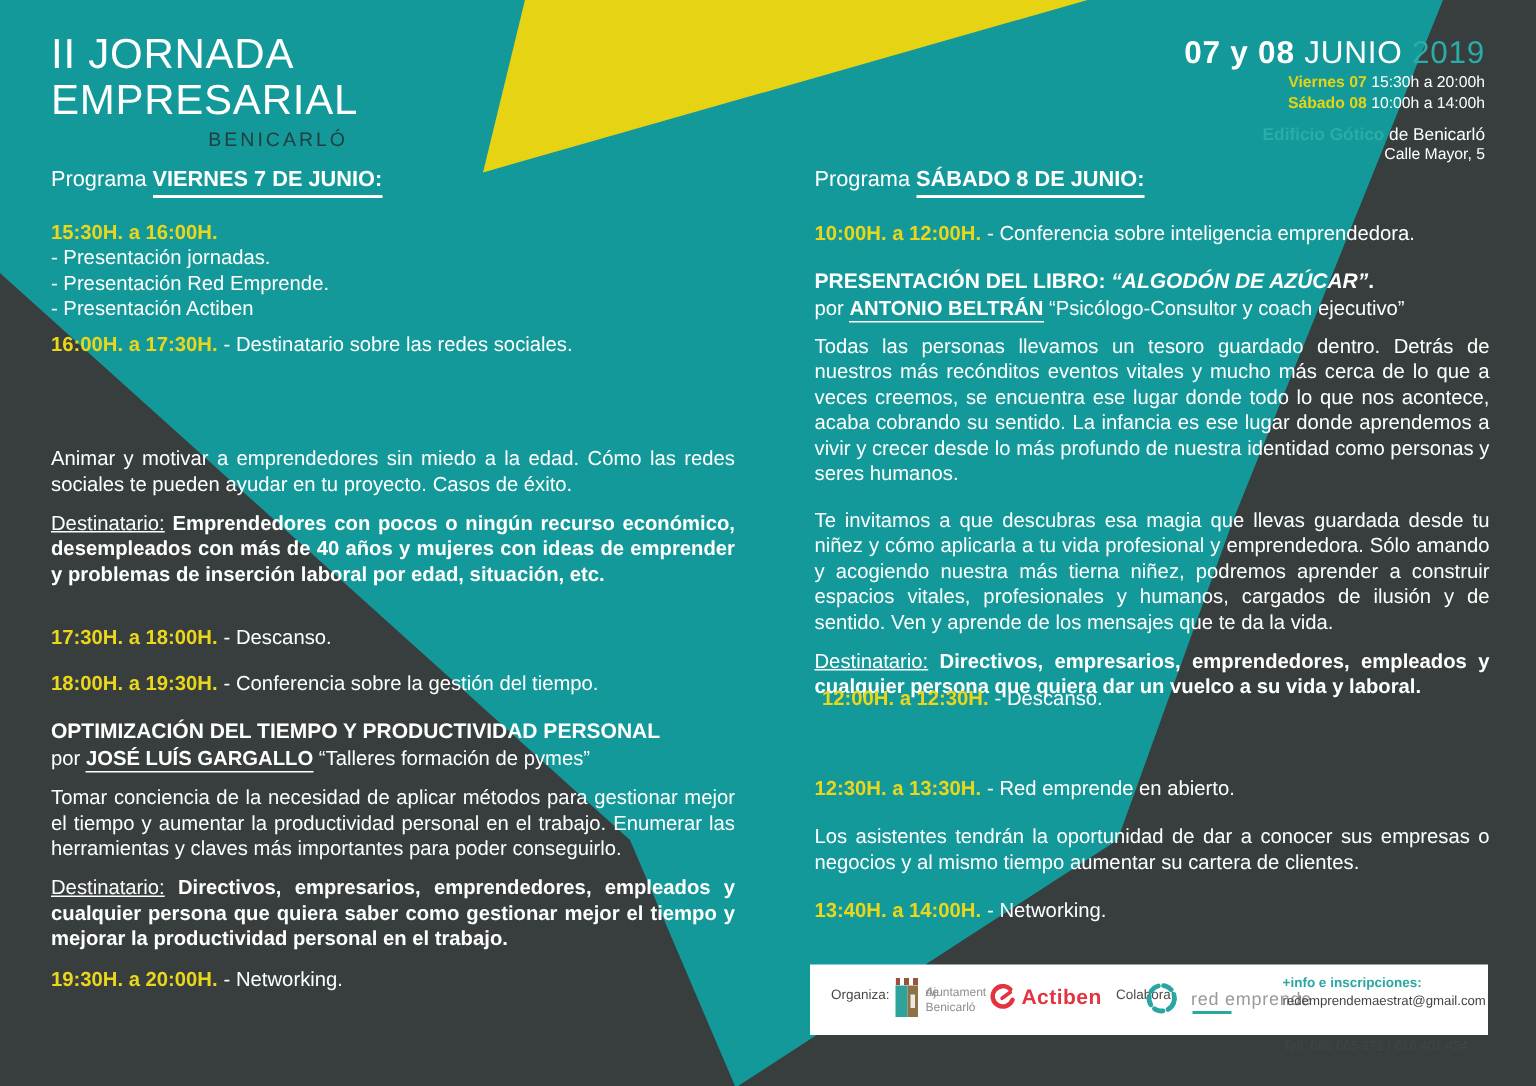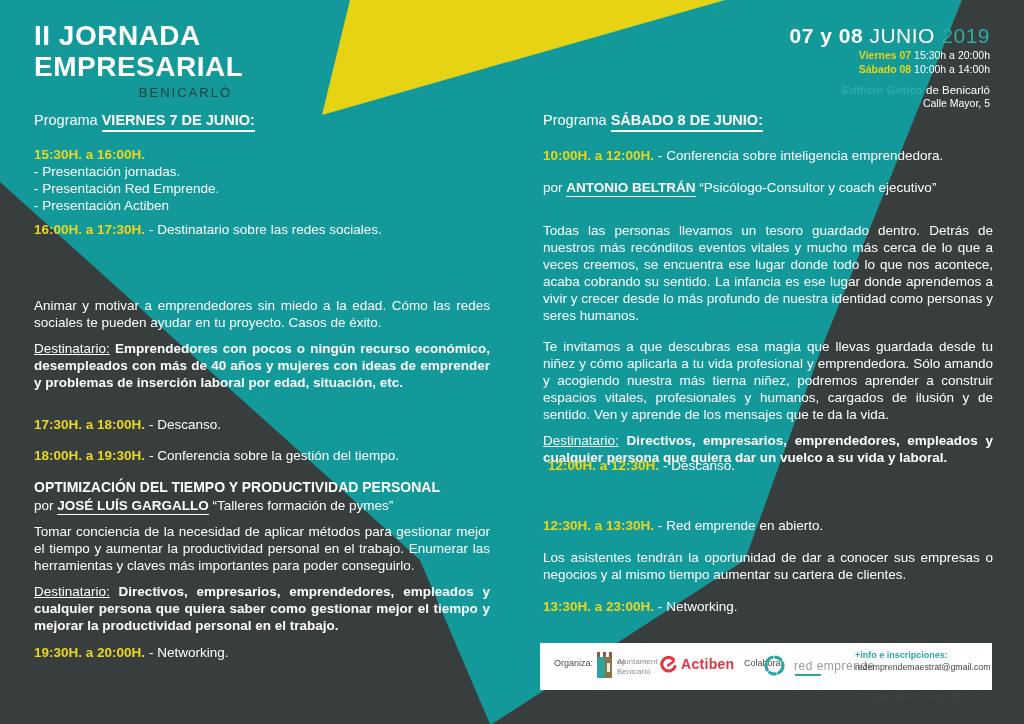--- a/index.html
+++ b/index.html
@@ -8,21 +8,21 @@
     --subtitle-dark:#21403D; --band-text:#4A4A4A;
   }
   html,body{margin:0;padding:0;background:#222;}
   .stage{position:relative;width:1024px;height:724px;overflow:hidden;
     font-family:"Liberation Sans","DejaVu Sans",sans-serif;background:var(--teal);color:#fff;}
   svg.bg{position:absolute;left:0;top:0;z-index:0;}
   .fill-teal{fill:var(--teal);} .fill-yellow{fill:var(--yellow);} .fill-dark{fill:var(--dark);}
 
   
   .title-block{position:absolute;left:34px;top:20px;width:198px;z-index:2;}
-  .title-line{font-size:28px;line-height:31px;font-weight:700;letter-spacing:.5px;color:#fff;}
+  .title-line{font-size:28px;line-height:31px;font-weight:400;letter-spacing:.5px;color:#fff;}
   .subtitle{margin-top:3px;text-align:right;font-size:13px;font-weight:400;letter-spacing:2px;color:var(--subtitle-dark);}
   .date-block{position:absolute;right:34px;top:24px;width:320px;text-align:right;z-index:2;}
   .date-line{font-size:21px;letter-spacing:.5px;}
   .date-days{font-weight:700;color:#fff;}
   .date-month{font-weight:400;color:#fff;}
   .date-year{font-weight:400;color:var(--accent);}
   .sched-line{font-size:10.5px;line-height:14px;color:#fff;}
   .sched-day{color:var(--yellow);font-weight:700;}
   .venue-line{margin-top:7px;font-size:11.5px;line-height:14px;color:#fff;}
   .venue-name{color:var(--accent);font-weight:700;}
@@ -154,20 +154,23 @@
   <div class="col right">
     <div class="blk prog-heading" style="top:112px">
       <span>Programa </span><span class="hd-u">SÁBADO 8 DE JUNIO:</span>
     </div>
 
     <div class="blk entry" style="top:148px">
       <span class="time">10:00H. a 12:00H.</span><span class="etext">- Conferencia sobre inteligencia emprendedora.</span>
     </div>
 
     <div class="blk" style="top:179px">
+      <div class="talk-title">
+        <span>PRESENTACIÓN DEL LIBRO: </span><span class="italic">“ALGODÓN DE AZÚCAR”</span><span>.</span>
+      </div>
       <div class="byline">
         <span>por </span><span class="speaker">ANTONIO BELTRÁN</span><span> “Psicólogo-Consultor y coach ejecutivo”</span>
       </div>
     </div>
 
     <div class="blk para" style="top:222px">Todas las personas llevamos un tesoro guardado dentro. Detrás de nuestros más recónditos eventos vitales y mucho más cerca de lo que a veces creemos, se encuentra ese lugar donde todo lo que nos acontece, acaba cobrando su sentido. La infancia es ese lugar donde aprendemos a vivir y crecer desde lo más profundo de nuestra identidad como personas y seres humanos.</div>
 
     <div class="blk para" style="top:338px">Te invitamos a que descubras esa magia que llevas guardada desde tu niñez y cómo aplicarla a tu vida profesional y emprendedora.  Sólo amando y acogiendo nuestra más tierna niñez, podremos aprender a construir espacios vitales, profesionales y humanos, cargados de ilusión y de sentido. Ven y aprende de los mensajes que te da la vida.</div>
 
     <div class="blk para" style="top:432px">
@@ -178,21 +181,21 @@
       <span class="time">12:00H. a 12:30H.</span><span class="etext">- Descanso.</span>
     </div>
 
     <div class="blk entry" style="top:518px">
       <span class="time">12:30H. a 13:30H.</span><span class="etext">- Red emprende en abierto.</span>
     </div>
 
     <div class="blk para" style="top:549px">Los asistentes tendrán la oportunidad de dar a conocer sus empresas o negocios y al mismo tiempo aumentar su cartera de clientes.</div>
 
     <div class="blk entry" style="top:599px">
-      <span class="time">13:30H. a 23:00H.</span><span class="etext">- Networking.</span>
+      <span class="time">13:40H. a 14:00H.</span><span class="etext">- Networking.</span>
     </div>
   </div>
 
   <div class="band">
     <span class="band-label" style="left:14px;top:15px">Organiza:</span>
 
     <div class="shield" style="left:57px;top:9px">
       <div class="crown"></div>
       <div class="sh-body">
         <div class="sh-half sh-teal"></div>

